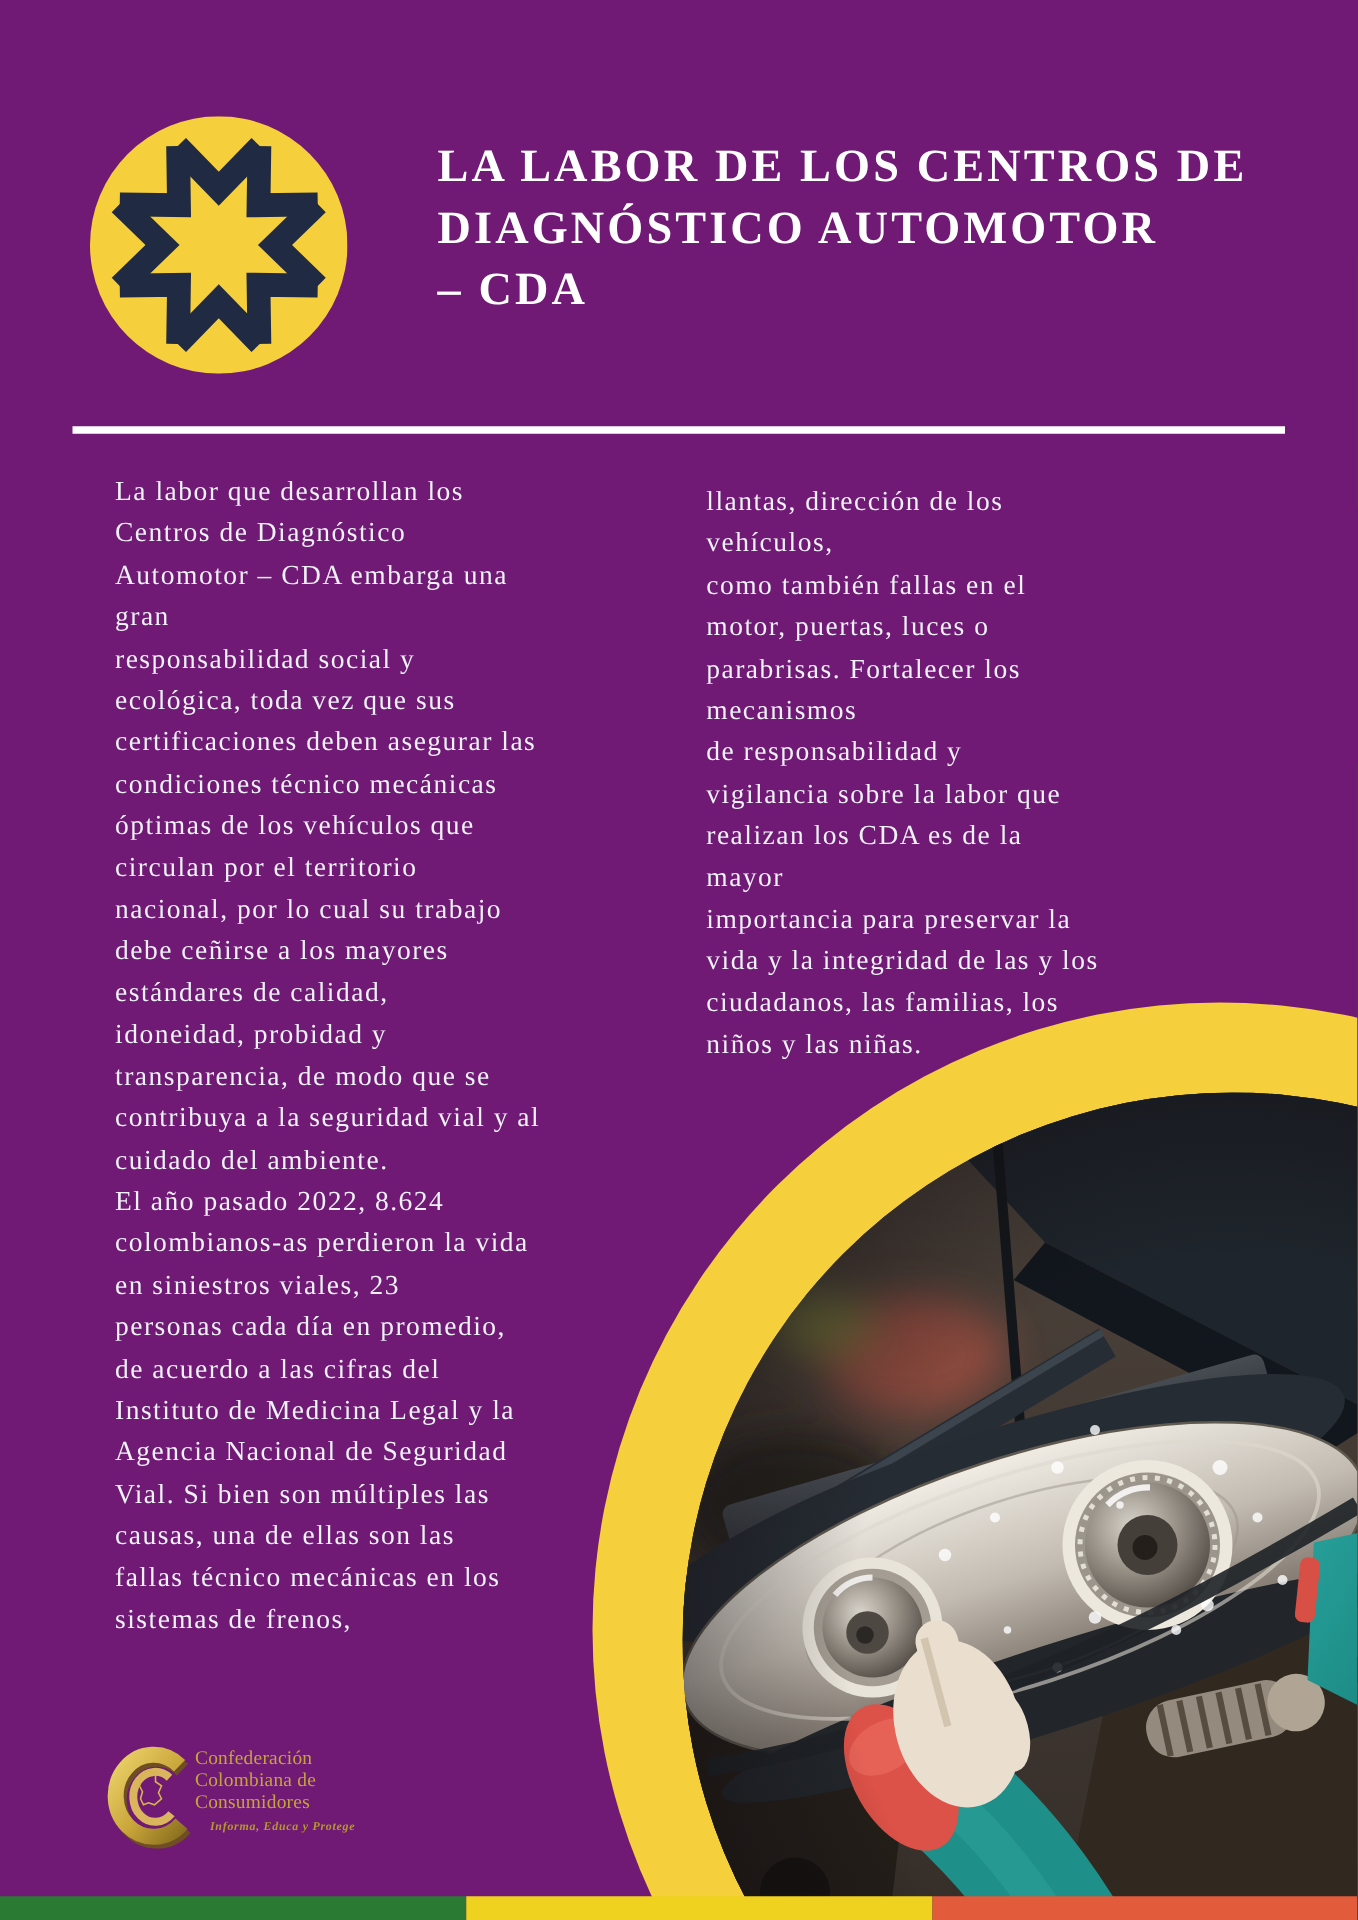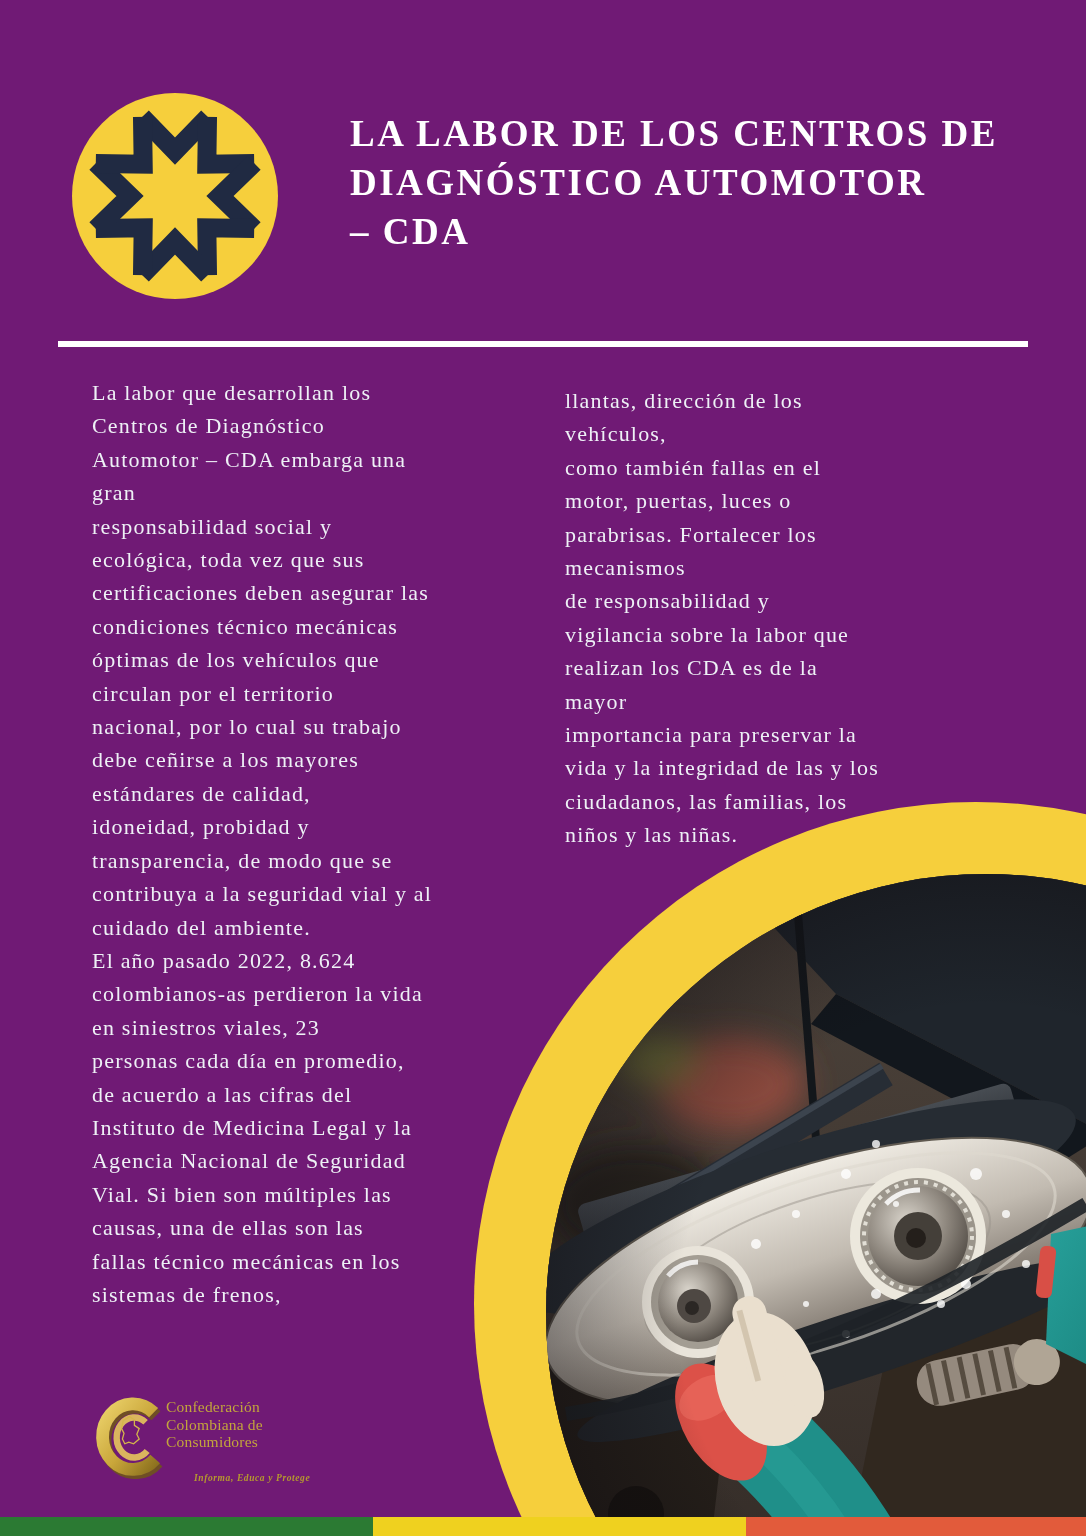--- a/index.html
+++ b/index.html
@@ -19,25 +19,25 @@
   .col-right{left:565px;top:384px;width:475px;}
 
   
   .ring{position:absolute;left:474px;top:802px;width:1004px;height:1004px;border-radius:50%;
         background:#f6cf3c;}
   .photo{position:absolute;left:546px;top:874px;width:880px;height:880px;border-radius:50%;
          overflow:hidden;background:#3a332e;}
   .photo svg{display:block;}
 
   
-  .org-logo{position:absolute;left:88px;top:1385px;width:250px;height:100px;}
+  .org-logo{position:absolute;left:78px;top:1385px;width:250px;height:100px;}
   .c-mark{position:absolute;left:0;top:6px;width:80px;height:88px;}
   .org-name{position:absolute;left:78px;top:13px;margin:0;color:#c3a53c;font-size:15.5px;
             line-height:17.5px;letter-spacing:.2px;white-space:pre-line;}
-  .tagline{position:absolute;left:90px;top:72px;margin:16px;color:#b5982f;font-size:9.5px;
+  .tagline{position:absolute;left:90px;top:72px;margin:0;color:#b5982f;font-size:9.5px;
            font-style:italic;font-weight:700;letter-spacing:.6px;}
 
   
   .stripe{position:absolute;left:0;bottom:0;width:1086px;height:19px;}
   .stripe span{position:absolute;top:0;height:19px;display:block;}
   .stripe .seg-green{left:0;width:373px;background:#2b7a33;}
   .stripe .seg-yellow{left:373px;width:373px;background:#efd11f;}
   .stripe .seg-orange{left:746px;width:340px;background:#e25b3b;}
 </style>
 </head>

